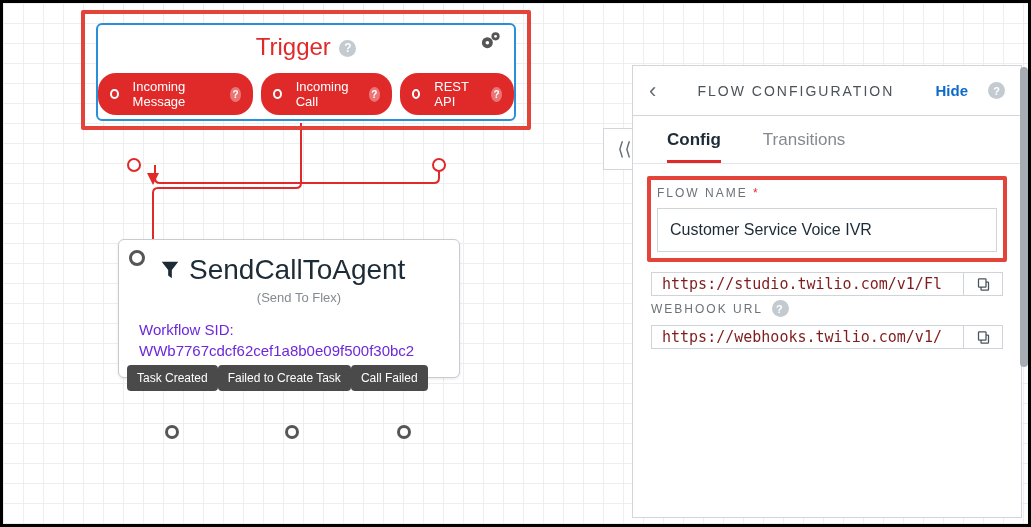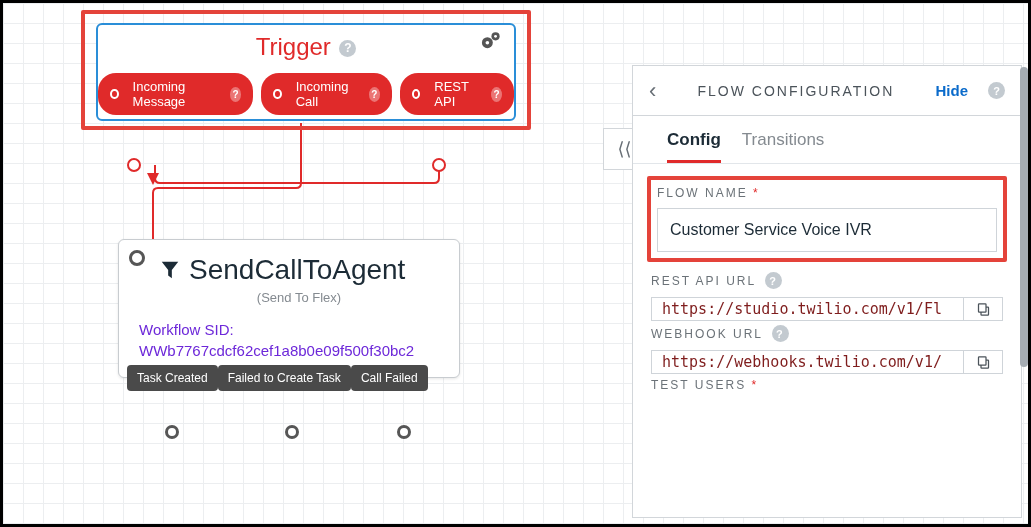--- a/index.html
+++ b/index.html
@@ -86,21 +86,21 @@
   .hide-link { color:#0b6bcb; font-size:15px; font-weight:700; }
   .hdr-help { width:17px; height:17px; border-radius:50%; background:#c3cad0; color:#fff; font-size:11px; font-weight:700; display:inline-flex; align-items:center; justify-content:center; margin-left:4px; }
 
   .collapse-grip {
     position:absolute; right:383px; top:125px; width:42px; height:42px;
     background:#fff; border:1px solid #d2d6da; border-right:none;
     display:flex; align-items:center; justify-content:center;
     color:#686f76; font-size:18px;
   }
 
-  .tabs { display:flex; gap:21px; padding:14px 0 0 34px; border-bottom:1px solid #e2e6ea; }
+  .tabs { display:flex; gap:42px; padding:14px 0 0 34px; border-bottom:1px solid #e2e6ea; }
   .tab { font-size:17px; color:#848a90; padding-bottom:10px; cursor:pointer; }
   .tab.active { color:#1c2b36; font-weight:600; border-bottom:3px solid #e02a2a; }
 
   .panel-body { padding:16px 18px 8px; overflow:hidden; }
   .field-label { color:#6b7278; letter-spacing:2px; font-size:12px; margin:4px 0 8px; }
   .req { color:#e02a2a; }
   .flow-highlight { border:4px solid #e4433a; padding:6px; margin:-4px -4px 10px; border-radius:2px; }
   .text-input {
     width:100%; border:1px solid #cfd4d9; padding:12px 12px; font-size:16px;
     color:#1c2b36; background:#fff;
@@ -212,24 +212,20 @@
     </div>
     <div class="panel-body">
       <div class="flow-highlight">
         <div class="field-label" style="margin-top:0">
           <span>FLOW NAME</span>
           <span class="req"> *</span>
         </div>
         <input class="text-input" value="Customer Service Voice IVR" style="">
       </div>
 
-      <div class="field-label">
-        <span>REST API URL</span>
-        <span class="hdr-help">?</span>
-      </div>
       <div class="url-row">
         <div class="url-input">https://studio.twilio.com/v1/Fl</div>
         <div class="copy-btn">
           <svg viewBox="0 0 24 24">
               <rect x="8" y="8" width="12" height="13" rx="1" fill="none" stroke="#4b535a" stroke-width="2"></rect>
               <rect x="4" y="3" width="12" height="13" rx="1" fill="#fff" stroke="#4b535a" stroke-width="2"></rect>
             </svg>
         </div>
       </div>
 
@@ -240,24 +236,20 @@
       <div class="url-row">
         <div class="url-input">https://webhooks.twilio.com/v1/</div>
         <div class="copy-btn">
           <svg viewBox="0 0 24 24">
               <rect x="8" y="8" width="12" height="13" rx="1" fill="none" stroke="#4b535a" stroke-width="2"></rect>
               <rect x="4" y="3" width="12" height="13" rx="1" fill="#fff" stroke="#4b535a" stroke-width="2"></rect>
             </svg>
         </div>
       </div>
 
-      <div class="field-label">
-        <span>TEST USERS</span>
-        <span class="req"> *</span>
-      </div>
     </div>
   </div>
 
   <div class="side-scroll">
     <div class="thumb"></div>
   </div>
 
 </div>
 
 </body></html>

